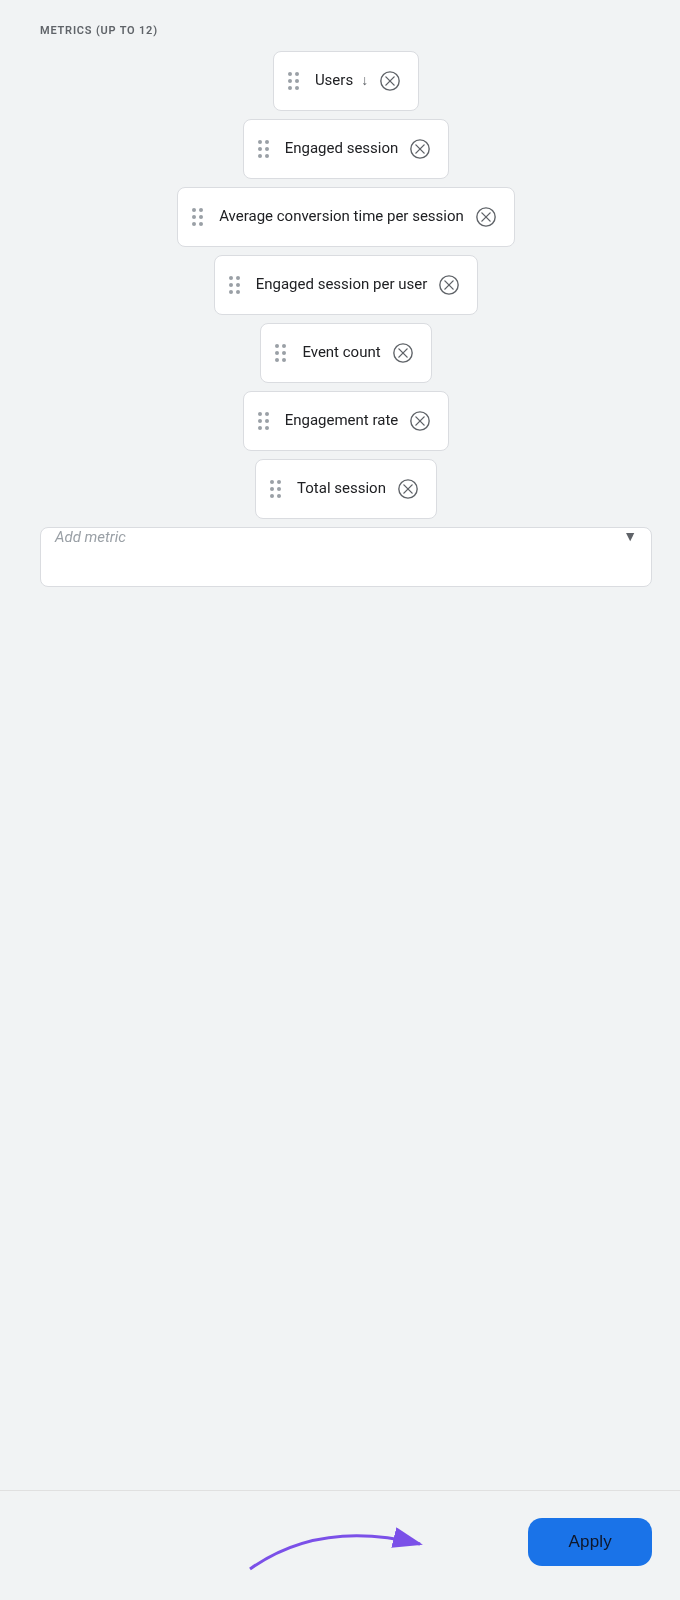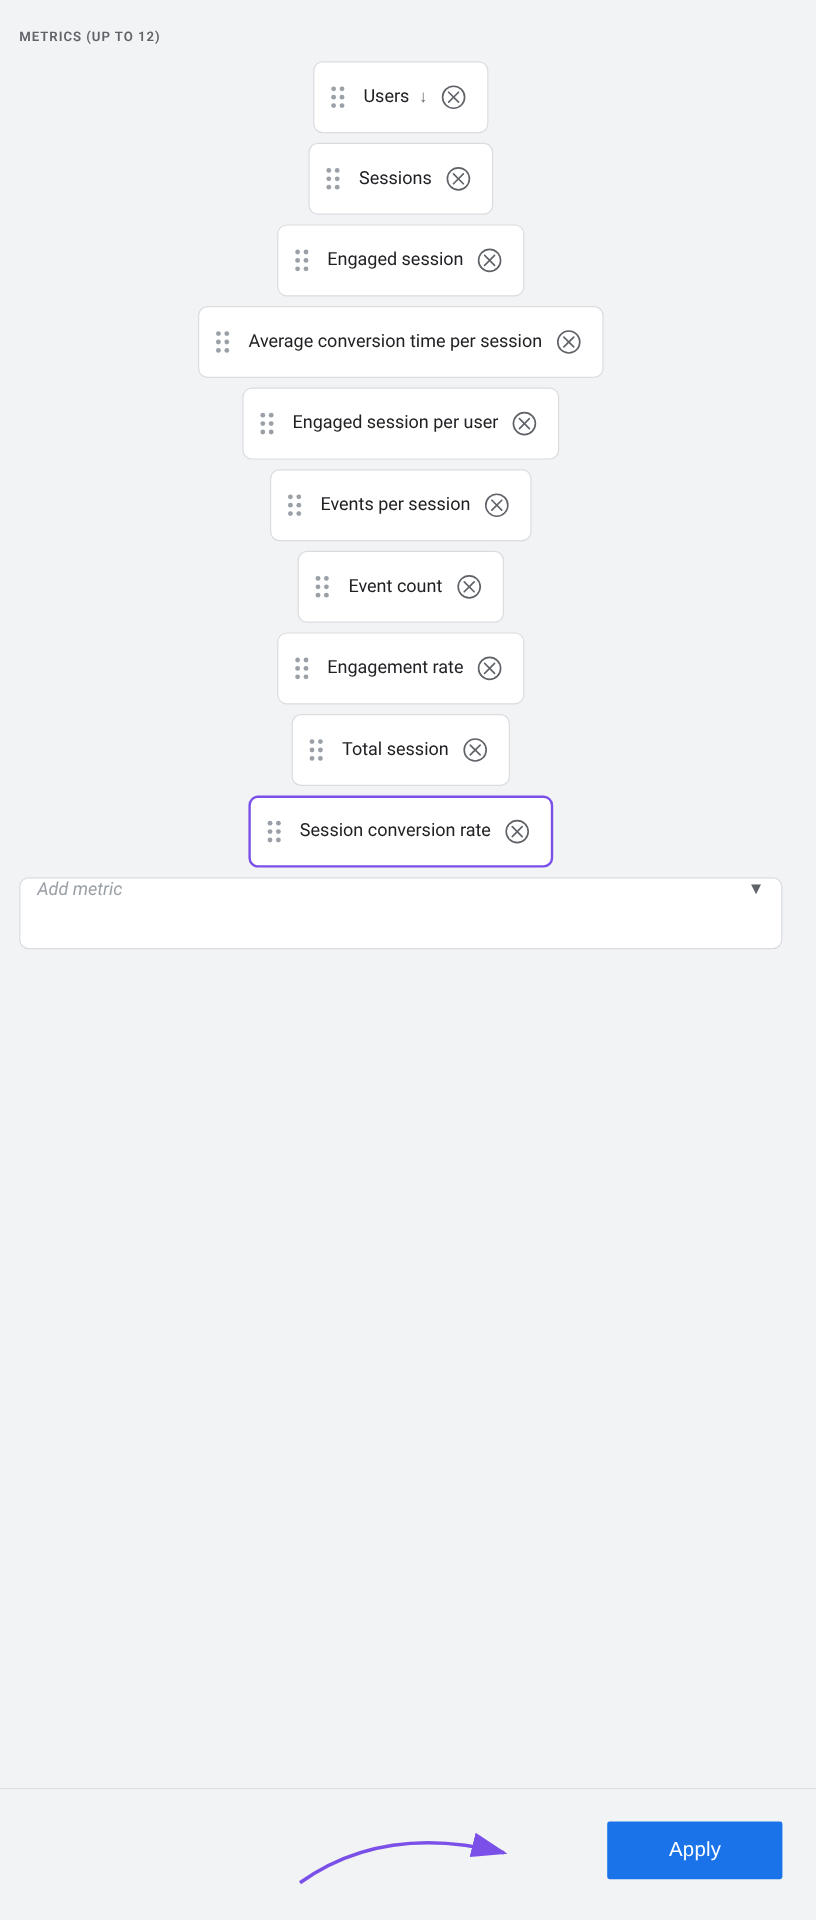--- a/index.html
+++ b/index.html
@@ -13,20 +13,21 @@
       min-height: 1600px;
       background-color: #f1f3f4;
       font-family: 'Google Sans', Roboto, Arial, sans-serif;
       display: flex;
       flex-direction: column;
     }
 
     .main-container {
       flex: 1;
       padding: 24px 28px 20px 16px;
+      margin-left: 24px;
     }
 
     .section-label {
       font-size: 11px;
       font-weight: 600;
       color: #5f6368;
       letter-spacing: 0.8px;
       text-transform: uppercase;
       margin-bottom: 14px;
     }
@@ -141,24 +142,24 @@
     }
 
     .arrow-annotation {
       position: absolute;
       left: 240px;
       top: 18px;
     }
 
     .apply-btn {
       background-color: #1a73e8;
-      color: #ffffff;
+      color: #0f172a;
       border: none;
-      border-radius: 2px;
-      padding: 14px 51px;
+      border-radius: 14px;
+      padding: 14px 40px;
       font-size: 17px;
       font-weight: 500;
       cursor: pointer;
       letter-spacing: 0.2px;
     }
   </style>
 </head>
 <body>
 
 <div class="main-container">
@@ -197,44 +198,20 @@
           </div>
           <div class="drag-handle-row">
             <div class="drag-dot"></div>
             <div class="drag-dot"></div>
           </div>
           <div class="drag-handle-row">
             <div class="drag-dot"></div>
             <div class="drag-dot"></div>
           </div>
         </div>
-        <span class="metric-label">Sessions</span>
-        <div class="remove-btn">
-          <svg viewBox="0 0 24 24" fill="none">
-      <circle cx="12" cy="12" r="10" stroke="#5f6368" stroke-width="1.5"></circle>
-      <line x1="7.5" y1="7.5" x2="16.5" y2="16.5" stroke="#5f6368" stroke-width="1.5" stroke-linecap="round"></line>
-      <line x1="16.5" y1="7.5" x2="7.5" y2="16.5" stroke="#5f6368" stroke-width="1.5" stroke-linecap="round"></line>
-    </svg>
-        </div>
-      </div>
-      <div class="metric-row">
-        <div class="drag-handle">
-          <div class="drag-handle-row">
-            <div class="drag-dot"></div>
-            <div class="drag-dot"></div>
-          </div>
-          <div class="drag-handle-row">
-            <div class="drag-dot"></div>
-            <div class="drag-dot"></div>
-          </div>
-          <div class="drag-handle-row">
-            <div class="drag-dot"></div>
-            <div class="drag-dot"></div>
-          </div>
-        </div>
         <span class="metric-label">Engaged session</span>
         <div class="remove-btn">
           <svg viewBox="0 0 24 24" fill="none">
       <circle cx="12" cy="12" r="10" stroke="#5f6368" stroke-width="1.5"></circle>
       <line x1="7.5" y1="7.5" x2="16.5" y2="16.5" stroke="#5f6368" stroke-width="1.5" stroke-linecap="round"></line>
       <line x1="16.5" y1="7.5" x2="7.5" y2="16.5" stroke="#5f6368" stroke-width="1.5" stroke-linecap="round"></line>
     </svg>
         </div>
       </div>
       <div class="metric-row">
@@ -293,44 +270,20 @@
           </div>
           <div class="drag-handle-row">
             <div class="drag-dot"></div>
             <div class="drag-dot"></div>
           </div>
           <div class="drag-handle-row">
             <div class="drag-dot"></div>
             <div class="drag-dot"></div>
           </div>
         </div>
-        <span class="metric-label">Events per session</span>
-        <div class="remove-btn">
-          <svg viewBox="0 0 24 24" fill="none">
-      <circle cx="12" cy="12" r="10" stroke="#5f6368" stroke-width="1.5"></circle>
-      <line x1="7.5" y1="7.5" x2="16.5" y2="16.5" stroke="#5f6368" stroke-width="1.5" stroke-linecap="round"></line>
-      <line x1="16.5" y1="7.5" x2="7.5" y2="16.5" stroke="#5f6368" stroke-width="1.5" stroke-linecap="round"></line>
-    </svg>
-        </div>
-      </div>
-      <div class="metric-row">
-        <div class="drag-handle">
-          <div class="drag-handle-row">
-            <div class="drag-dot"></div>
-            <div class="drag-dot"></div>
-          </div>
-          <div class="drag-handle-row">
-            <div class="drag-dot"></div>
-            <div class="drag-dot"></div>
-          </div>
-          <div class="drag-handle-row">
-            <div class="drag-dot"></div>
-            <div class="drag-dot"></div>
-          </div>
-        </div>
         <span class="metric-label">Event count</span>
         <div class="remove-btn">
           <svg viewBox="0 0 24 24" fill="none">
       <circle cx="12" cy="12" r="10" stroke="#5f6368" stroke-width="1.5"></circle>
       <line x1="7.5" y1="7.5" x2="16.5" y2="16.5" stroke="#5f6368" stroke-width="1.5" stroke-linecap="round"></line>
       <line x1="16.5" y1="7.5" x2="7.5" y2="16.5" stroke="#5f6368" stroke-width="1.5" stroke-linecap="round"></line>
     </svg>
         </div>
       </div>
       <div class="metric-row">
@@ -366,44 +319,20 @@
           <div class="drag-handle-row">
             <div class="drag-dot"></div>
             <div class="drag-dot"></div>
           </div>
           <div class="drag-handle-row">
             <div class="drag-dot"></div>
             <div class="drag-dot"></div>
           </div>
         </div>
         <span class="metric-label">Total session</span>
-        <div class="remove-btn">
-          <svg viewBox="0 0 24 24" fill="none">
-      <circle cx="12" cy="12" r="10" stroke="#5f6368" stroke-width="1.5"></circle>
-      <line x1="7.5" y1="7.5" x2="16.5" y2="16.5" stroke="#5f6368" stroke-width="1.5" stroke-linecap="round"></line>
-      <line x1="16.5" y1="7.5" x2="7.5" y2="16.5" stroke="#5f6368" stroke-width="1.5" stroke-linecap="round"></line>
-    </svg>
-        </div>
-      </div>
-      <div class="metric-row highlighted">
-        <div class="drag-handle">
-          <div class="drag-handle-row">
-            <div class="drag-dot"></div>
-            <div class="drag-dot"></div>
-          </div>
-          <div class="drag-handle-row">
-            <div class="drag-dot"></div>
-            <div class="drag-dot"></div>
-          </div>
-          <div class="drag-handle-row">
-            <div class="drag-dot"></div>
-            <div class="drag-dot"></div>
-          </div>
-        </div>
-        <span class="metric-label">Session conversion rate</span>
         <div class="remove-btn">
           <svg viewBox="0 0 24 24" fill="none">
       <circle cx="12" cy="12" r="10" stroke="#5f6368" stroke-width="1.5"></circle>
       <line x1="7.5" y1="7.5" x2="16.5" y2="16.5" stroke="#5f6368" stroke-width="1.5" stroke-linecap="round"></line>
       <line x1="16.5" y1="7.5" x2="7.5" y2="16.5" stroke="#5f6368" stroke-width="1.5" stroke-linecap="round"></line>
     </svg>
         </div>
       </div>
     </div>
 

